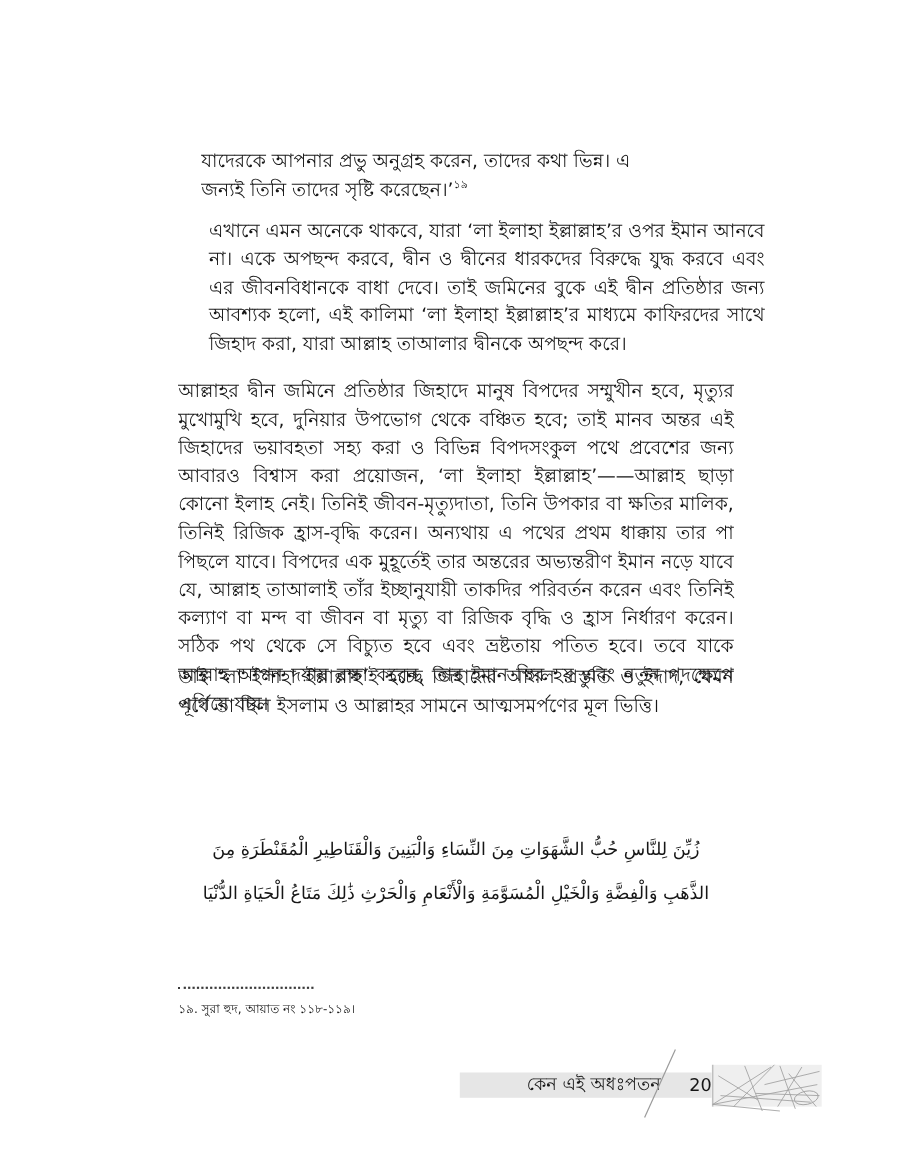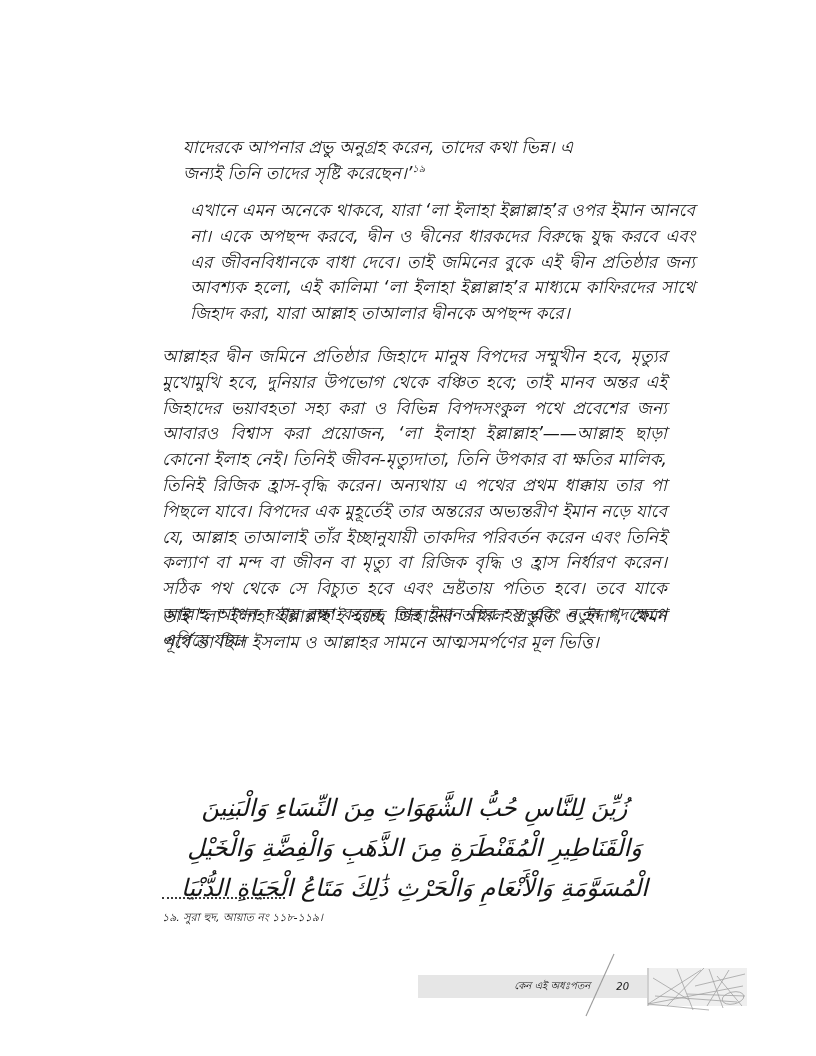--- a/index.html
+++ b/index.html
@@ -8,21 +8,20 @@
     background: #ffffff;
   }
   .page {
     position: relative;
     width: 816px;
     height: 1056px;
     background: #ffffff;
     overflow: hidden;
     font-family: "DejaVu Sans", "Liberation Serif", sans-serif;
     color: #161616;
-    font-style: italic;
   }
   .block {
     position: absolute;
     left: 162px;
     width: 505px;
     font-size: 17px;
     line-height: 25.8px;
     text-align: justify;
     margin: 0;
   }
@@ -36,24 +35,24 @@
   }
   .top-quote sup {
     font-size: 10px;
     line-height: 0;
   }
   .para-1 { top: 198px; margin-left: 28px; }
   .para-2 { top: 344px; }
   .para-3 { top: 604px; }
   .para-4 { top: 670px; }
   .arabic-verse {
-    top: 788px;
+    top: 752px;
     direction: rtl;
     text-align: center;
-    font-size: 24px;
+    font-size: 16px;
     line-height: 40px;
     padding: 0 18px;
     box-sizing: border-box;
     font-family: "DejaVu Sans", sans-serif;
   }
   .translation-quote {
     top: 830px;
     padding-left: 36px;
     padding-right: 46px;
     line-height: 30px;
@@ -81,23 +80,23 @@
     position: absolute;
     left: 418px;
     top: 975px;
     width: 229px;
     height: 23px;
     background: #e6e6e6;
     display: flex;
     align-items: center;
     justify-content: flex-end;
     gap: 26px;
-    padding-right: 18px;
+    padding-right: 0;
     box-sizing: border-box;
-    font-size: 10px;
+    font-size: 16px;
   }
   .footer-title { white-space: nowrap; }
   .footer-pagenum { white-space: nowrap; }
   .scribble-box {
     position: absolute;
     left: 647px;
     top: 968px;
     width: 100px;
     height: 38px;
     background: #efefef;

